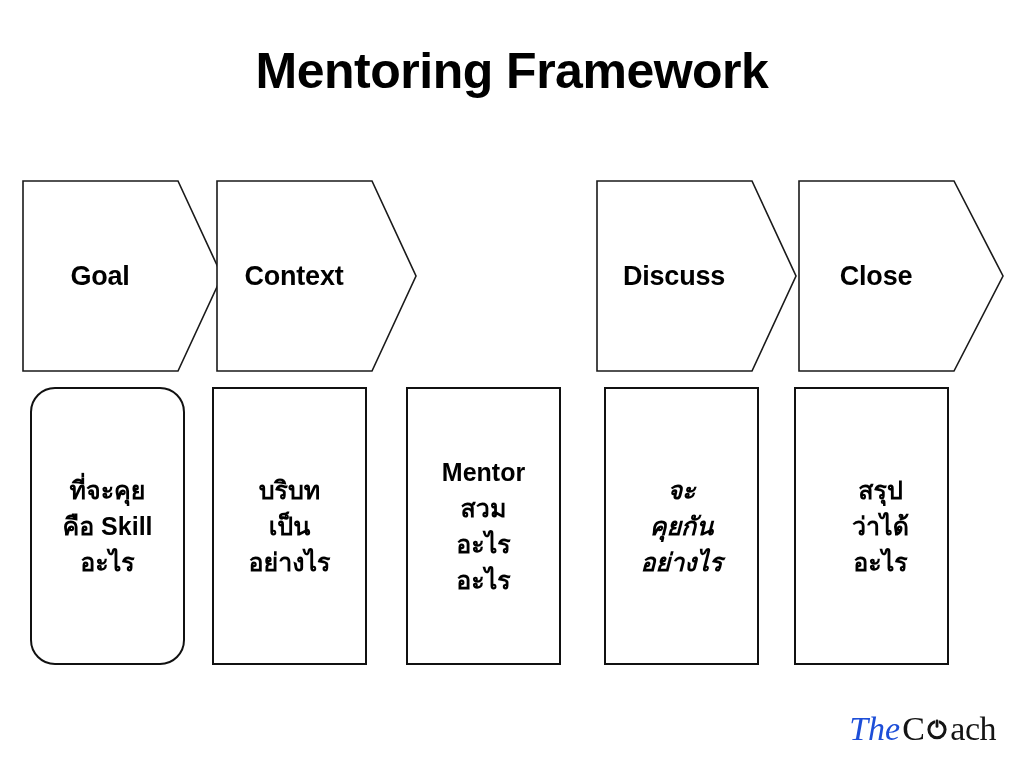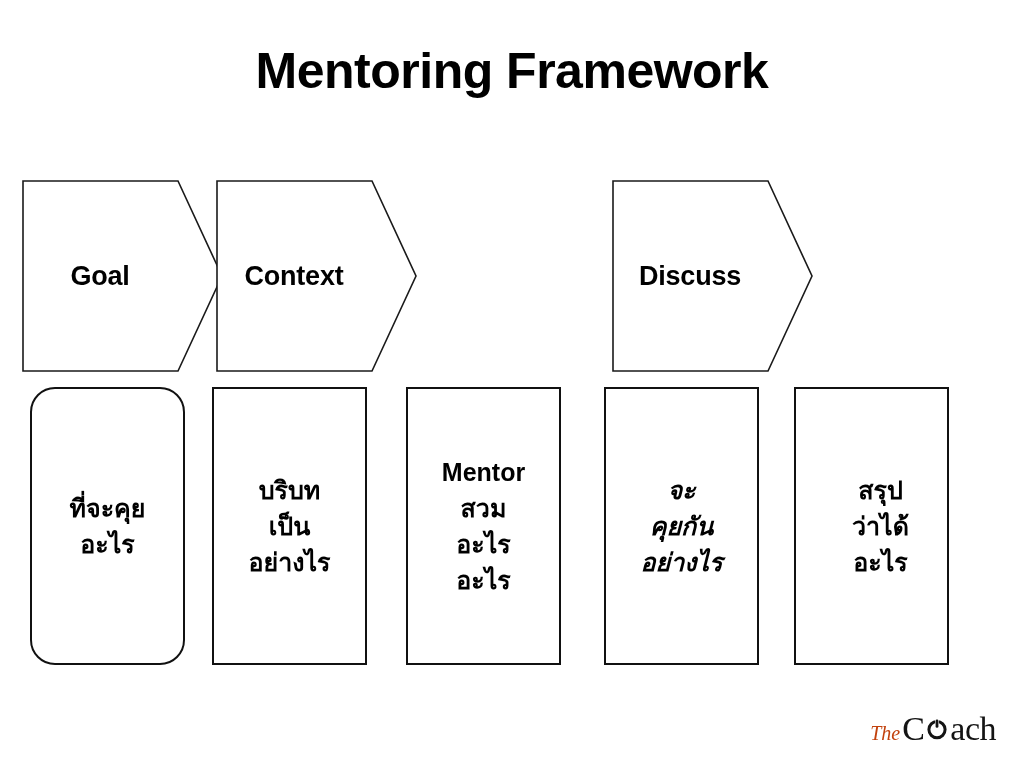--- a/index.html
+++ b/index.html
@@ -112,23 +112,23 @@
     position: absolute;
     right: 28px;
     bottom: 14px;
     display: flex;
     align-items: baseline;
     height: 44px;
   }
   #logo-the {
     font-family: "Liberation Serif", "DejaVu Serif", serif;
     font-style: italic;
-    font-size: 20px;
+    font-size: 34px;
     font-weight: 400;
-    color: #c2410c;
+    color: #1d4ed8;
     letter-spacing: 0px;
     margin-right: 2px;
   }
   #logo-coach {
     font-family: "Liberation Serif", "DejaVu Serif", serif;
     font-size: 34px;
     font-weight: 400;
     color: #141414;
     letter-spacing: -0.5px;
     display: inline-flex;
@@ -159,34 +159,41 @@
   </div>
 
   <div class="chevron" style="left:216px;">
     <svg viewBox="0 0 200 194" xmlns="http://www.w3.org/2000/svg" aria-hidden="true">
       <polygon class="chev-shape" points="1,2 156,2 200,97 156,192 1,192"></polygon>
     </svg>
     <div class="chevron-label">Context</div>
   </div>
 
 
-  <div class="chevron" style="left:612px;">
+  <div class="chevron" style="left:596px;">
     <svg viewBox="0 0 200 194" xmlns="http://www.w3.org/2000/svg" aria-hidden="true">
       <polygon class="chev-shape" points="1,2 156,2 200,97 156,192 1,192"></polygon>
     </svg>
     <div class="chevron-label">Discuss</div>
   </div>
 
+  <div class="chevron" style="left:798px;">
+    <svg viewBox="0 0 200 194" xmlns="http://www.w3.org/2000/svg" aria-hidden="true">
+      <polygon class="chev-shape" points="1,2 156,2 205,97 156,192 1,192"></polygon>
+    </svg>
+    <div class="chevron-label">Close</div>
+  </div>
 
 </div>
 
 <div id="box-row">
 
   <div class="desc-box" style="left:30px;border-radius:25px;">
     <div class="desc-line">ที่จะคุย</div>
+    <div class="desc-line">คือ Skill</div>
     <div class="desc-line">อะไร</div>
   </div>
 
   <div class="desc-box" style="left:212px;">
     <div class="desc-line">บริบท</div>
     <div class="desc-line">เป็น</div>
     <div class="desc-line">อย่างไร</div>
   </div>
 
   <div class="desc-box" style="left:406px;">

